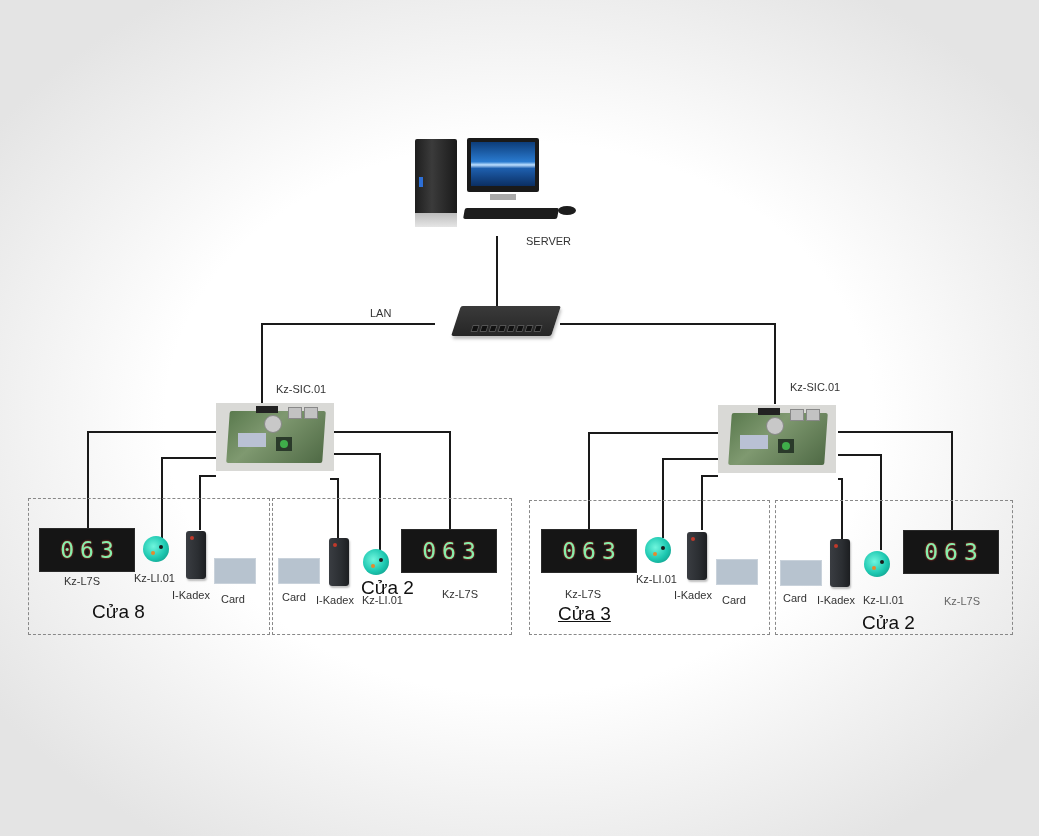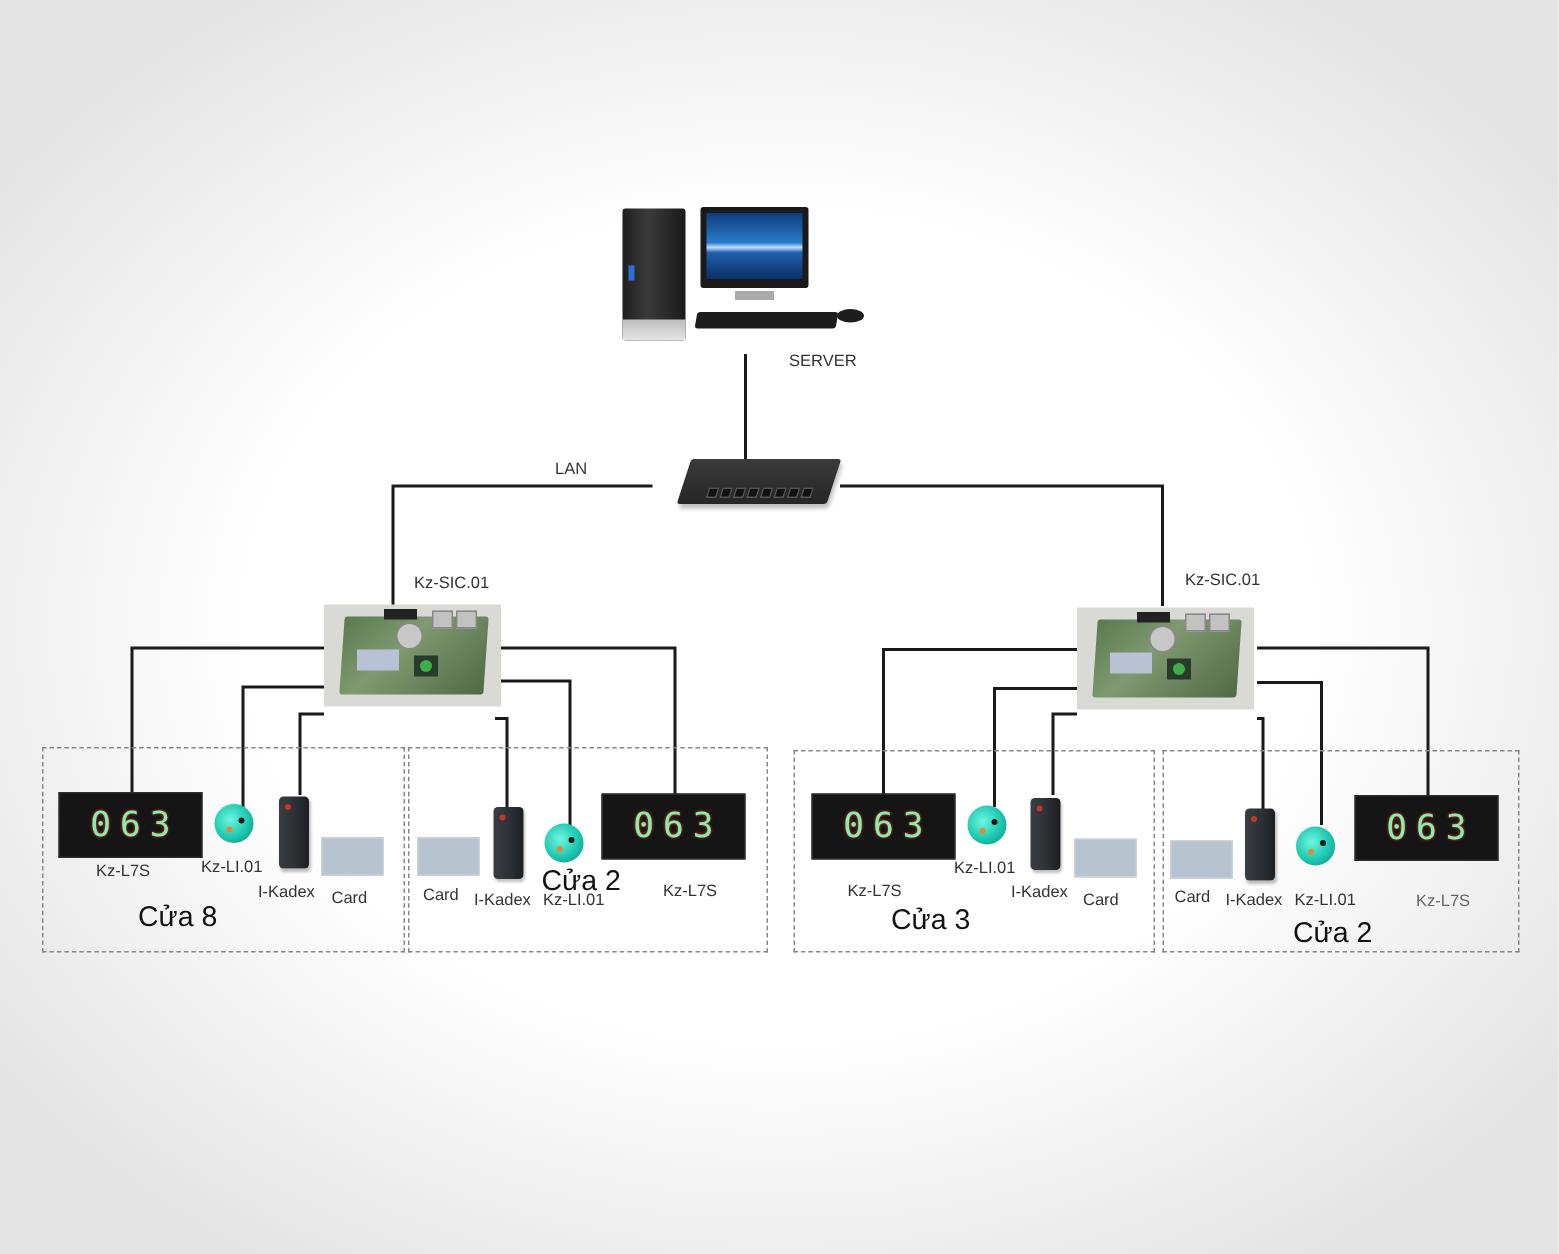--- a/index.html
+++ b/index.html
@@ -206,21 +206,21 @@
 <div class="led" style="left:541px;top:529px;">
     <span>063</span>
   </div>
 <div class="lbl" style="left:565px;top:588px;">Kz-L7S</div>
 <div class="li" style="left:645px;top:537px;"></div>
 <div class="lbl" style="left:636px;top:573px;">Kz-LI.01</div>
 <div class="reader" style="left:687px;top:532px;"></div>
 <div class="lbl" style="left:674px;top:589px;">I-Kadex</div>
 <div class="card" style="left:716px;top:559px;"></div>
 <div class="lbl" style="left:722px;top:594px;">Card</div>
-<div class="door-title" style="left:594px;top:603px;">Cửa 3</div>
+<div class="door-title" style="left:558px;top:603px;text-decoration:underline;">Cửa 3</div>
 
 <div class="card" style="left:780px;top:560px;"></div>
 <div class="lbl" style="left:783px;top:592px;">Card</div>
 <div class="reader" style="left:830px;top:539px;"></div>
 <div class="lbl" style="left:817px;top:594px;">I-Kadex</div>
 <div class="li" style="left:864px;top:551px;"></div>
 <div class="lbl" style="left:863px;top:594px;">Kz-LI.01</div>
 <div class="led" style="left:903px;top:530px;">
     <span>063</span>
   </div>

